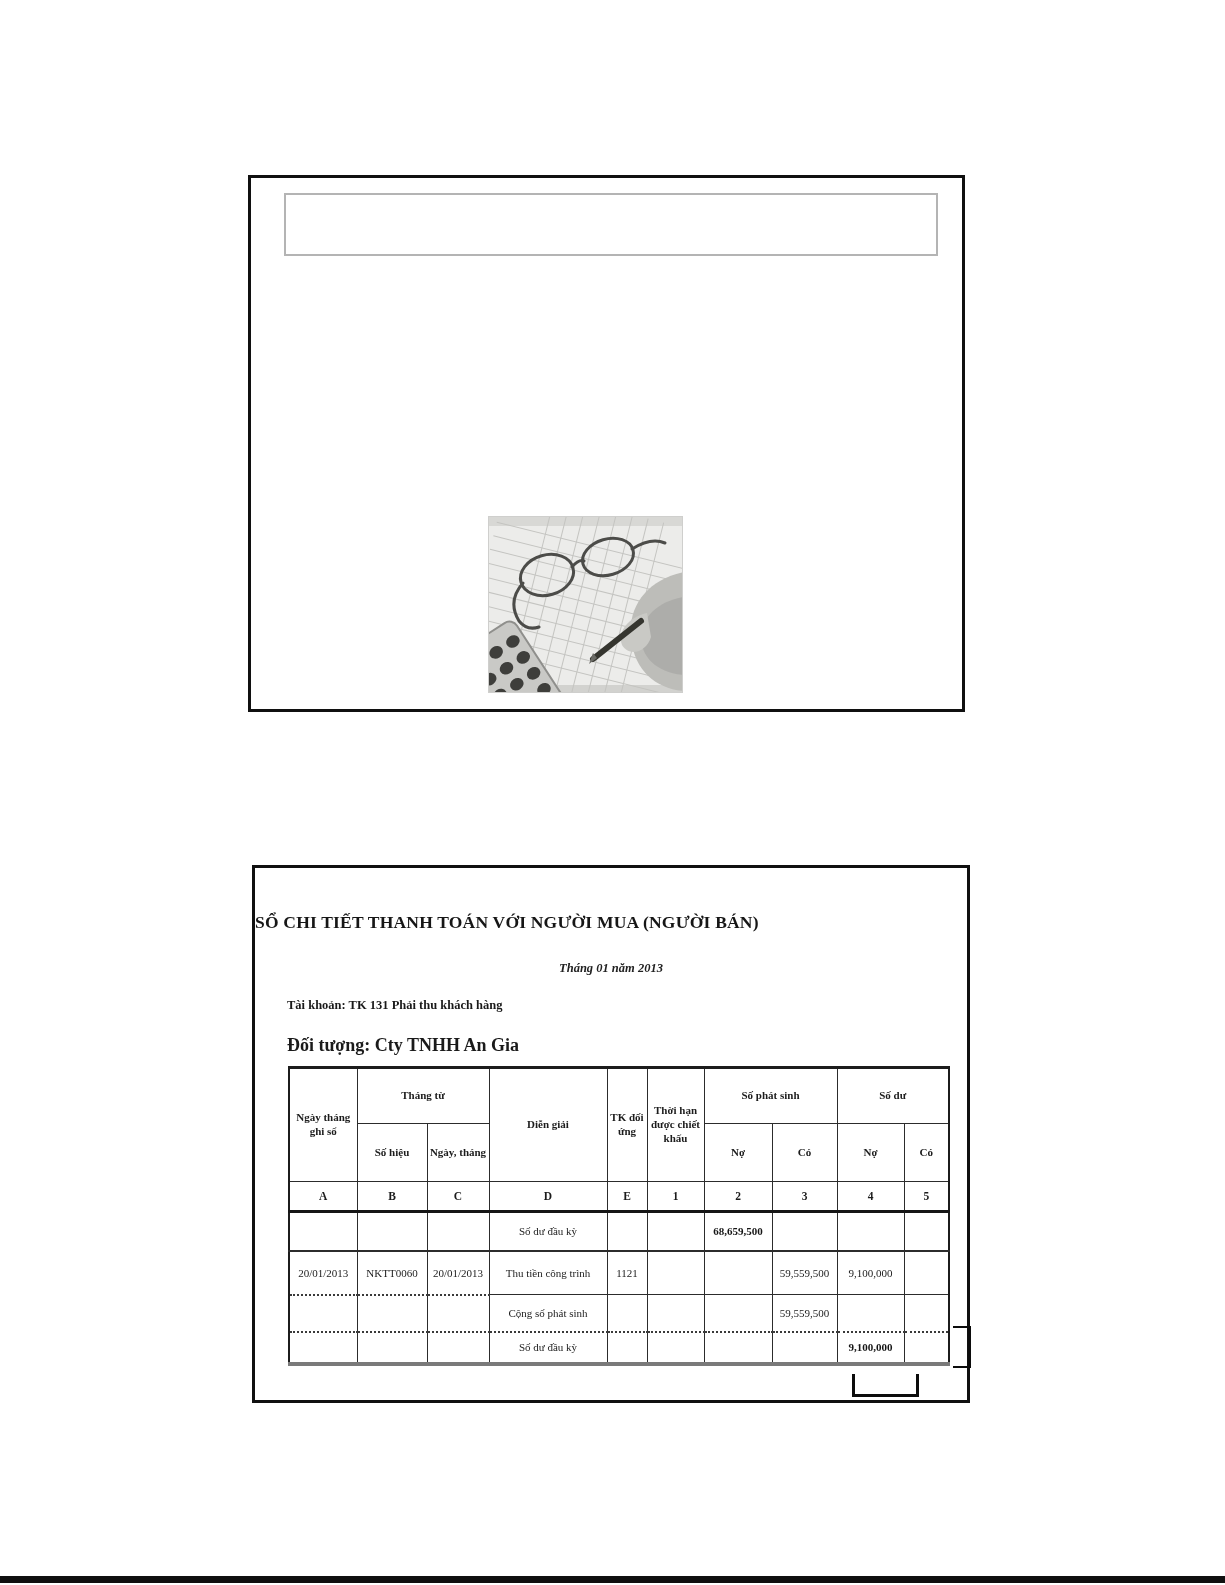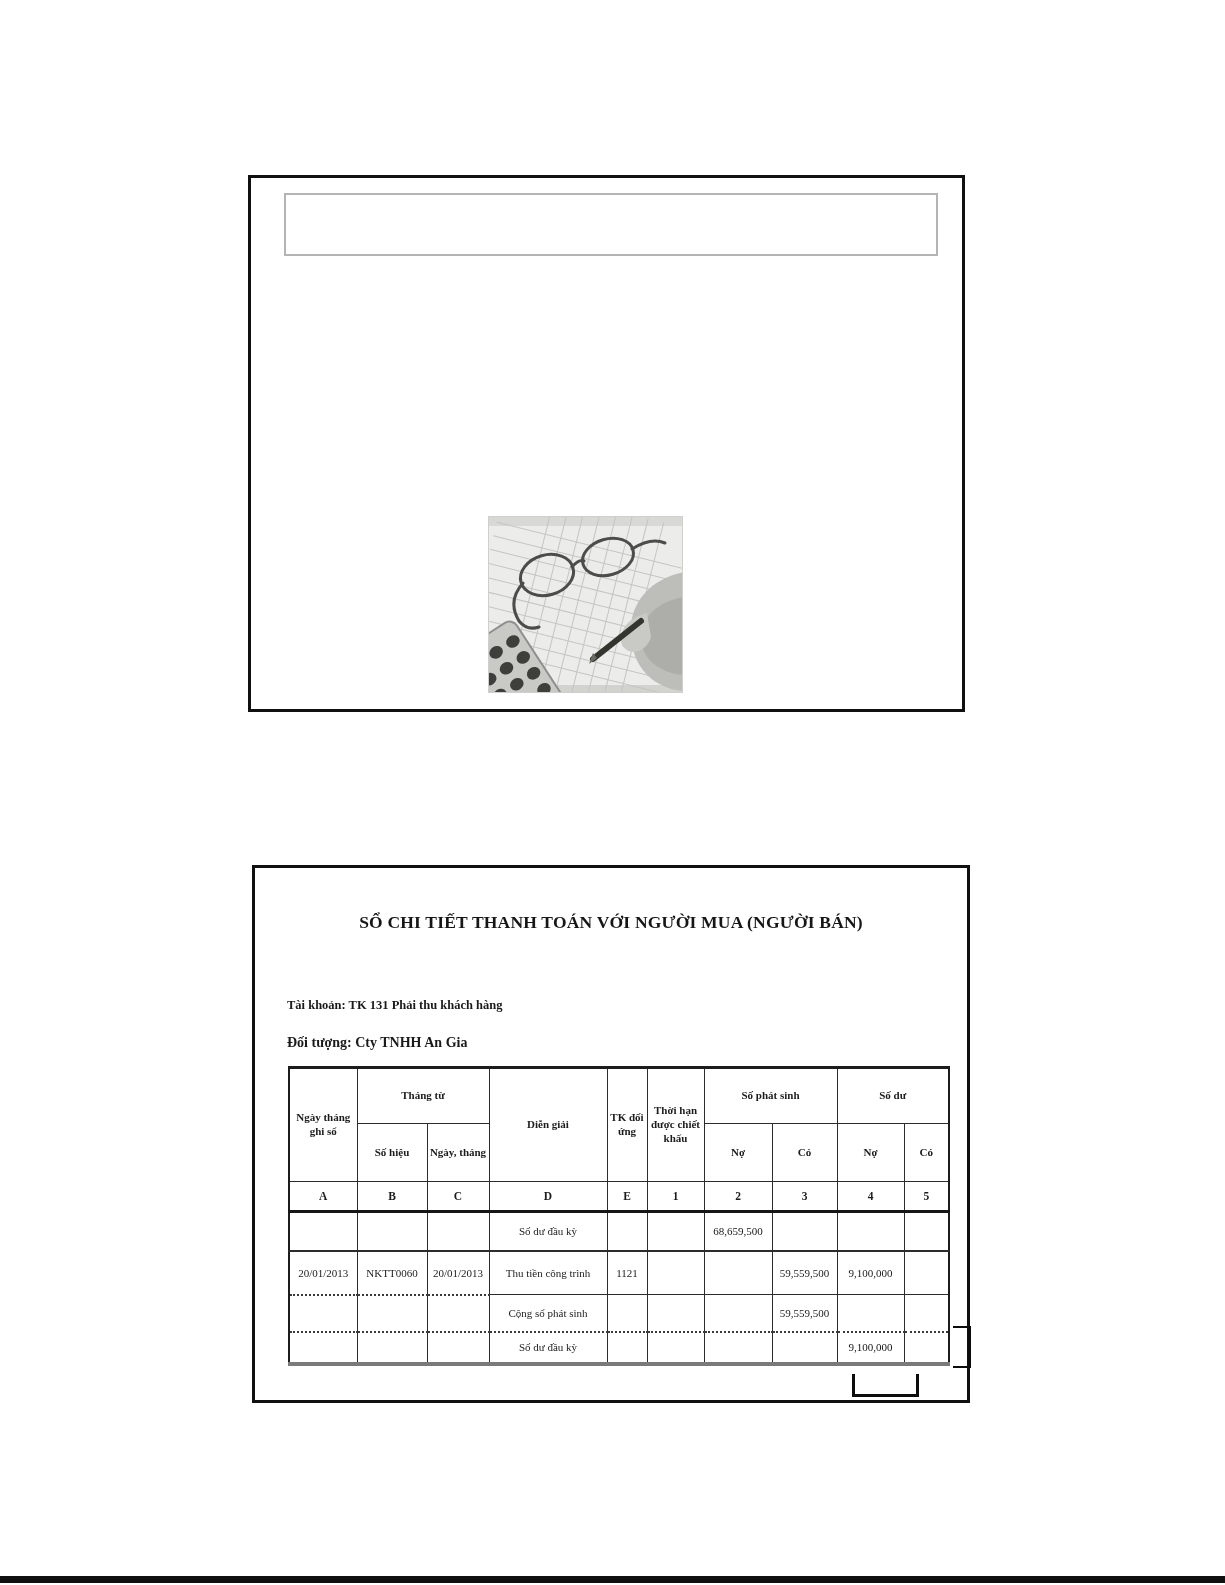--- a/index.html
+++ b/index.html
@@ -2,38 +2,38 @@
 <html><head>
 <meta charset="utf-8">
 <style>
   html,body{margin:0;padding:0;background:#ffffff;}
   body{width:1225px;height:1585px;position:relative;font-family:"Liberation Serif",serif;color:#1d1d1d;}
   .slide{position:absolute;background:#fff;border:3px solid #101010;box-sizing:border-box;}
   #slide1{left:248px;top:175px;width:717px;height:537px;}
   #slide2{left:252px;top:865px;width:718px;height:538px;}
   .title-box{position:absolute;left:33px;top:15px;width:654px;height:63px;border:2px solid #b4b4b4;box-sizing:border-box;background:#fff;}
   .photo-wrap{position:absolute;left:237px;top:338px;width:195px;height:177px;border:1px solid #cfcfcd;box-sizing:border-box;background:#ededeb;overflow:hidden;}
-  .s2-title{position:absolute;left:0;top:44px;width:100%;text-align:center;font-weight:bold;font-size:17.5px;letter-spacing:0.2px;color:#161616;}
+  .s2-title{position:absolute;left:0;top:44px;width:100%;text-align:left;font-weight:bold;font-size:17.5px;letter-spacing:0.2px;color:#161616;}
   .s2-subtitle{position:absolute;left:0;top:93px;width:100%;text-align:center;font-weight:bold;font-style:italic;font-size:12.5px;color:#222;}
   .s2-line1{position:absolute;left:32px;top:130px;font-weight:bold;font-size:12.5px;color:#1a1a1a;}
-  .s2-line2{position:absolute;left:32px;top:167px;font-weight:bold;font-size:14px;color:#1a1a1a;}
+  .s2-line2{position:absolute;left:32px;top:167px;font-weight:bold;font-size:18px;color:#1a1a1a;}
   table.ledger{position:absolute;left:33px;top:198px;width:660px;border-collapse:collapse;table-layout:fixed;border:2px solid #1c1c1c;border-top:3px solid #1c1c1c;}
   table.ledger td{border:1px solid #2c2c2c;text-align:center;vertical-align:middle;font-size:11px;color:#1c1c1c;padding:1px 2px;overflow:hidden;box-sizing:border-box;}
   tr.h1 td, tr.h2 td{font-weight:bold;font-size:11px;line-height:1.25;}
   tr.h1{height:56px;} tr.h2{height:58px;margin-left:36px;}
   tr.letters td{height:30px;font-weight:bold;font-size:11.5px;border-bottom:3px solid #161616;}
   tr.r1 td{height:39px;border-bottom:2px solid #2c2c2c;}
   tr.r2 td{height:44px;}
   tr.r2 td.dot{border-bottom:2px dotted #3a3a3a;}
   tr.r2 td.sol{border-bottom:1.5px solid #2c2c2c;}
   tr.r3 td{height:37px;border-bottom:2px dotted #3a3a3a;margin-left:33px;}
   tr.r4 td{height:32px;border-bottom:4px solid #7a7a7a;}
   td.desc{text-align:left;padding-left:5px;font-size:10.5px;}
   td.num{text-align:right;padding-right:3px;font-size:10px;color:#2a2a2a;}
-  td.num.bold{font-weight:normal;color:#161616;}
+  td.num.bold{font-weight:bold;color:#161616;}
   td.small{font-size:8.5px;color:#3c3c3c;}
   .bracket-right{position:absolute;left:953px;top:1326px;width:18px;height:42px;border-top:2px solid #0c0c0c;border-right:3px solid #0c0c0c;border-bottom:2px solid #0c0c0c;box-sizing:border-box;}
   .bracket-bottom{position:absolute;left:852px;top:1374px;width:67px;height:23px;border-left:3px solid #0c0c0c;border-right:3px solid #0c0c0c;border-bottom:3px solid #0c0c0c;box-sizing:border-box;}
   .page-bottom-rule{position:absolute;left:0;top:1576px;width:1225px;height:7px;background:#101010;}
 </style>
 </head>
 <body>
 
 <div id="slide1" class="slide">
   <div class="title-box"></div>
@@ -100,20 +100,21 @@
         <path d="M158 96 C140 100 128 114 133 128 C140 140 157 136 162 120 Z" fill="#c9c9c5"></path>
         <line x1="104" y1="142" x2="152" y2="104" stroke="#35352f" stroke-width="6" stroke-linecap="round"></line>
         <path d="M100 147 L108 141 L104 136 Z" fill="#6b6b66"></path>
       </g>
     </svg>
   </div>
 </div>
 
 <div id="slide2" class="slide">
   <div class="s2-title">SỔ CHI TIẾT THANH TOÁN VỚI NGƯỜI MUA (NGƯỜI BÁN)</div>
+  <div class="s2-subtitle">Tháng 01 năm 2013</div>
   <div class="s2-line1">Tài khoản: TK 131 Phải thu khách hàng</div>
   <div class="s2-line2">Đối tượng: Cty TNHH An Gia</div>
 
   <table class="ledger">
     <colgroup>
       <col style="width:68px">
         <col style="width:70px">
         <col style="width:62px">
         <col style="width:118px">
         <col style="width:40px">

